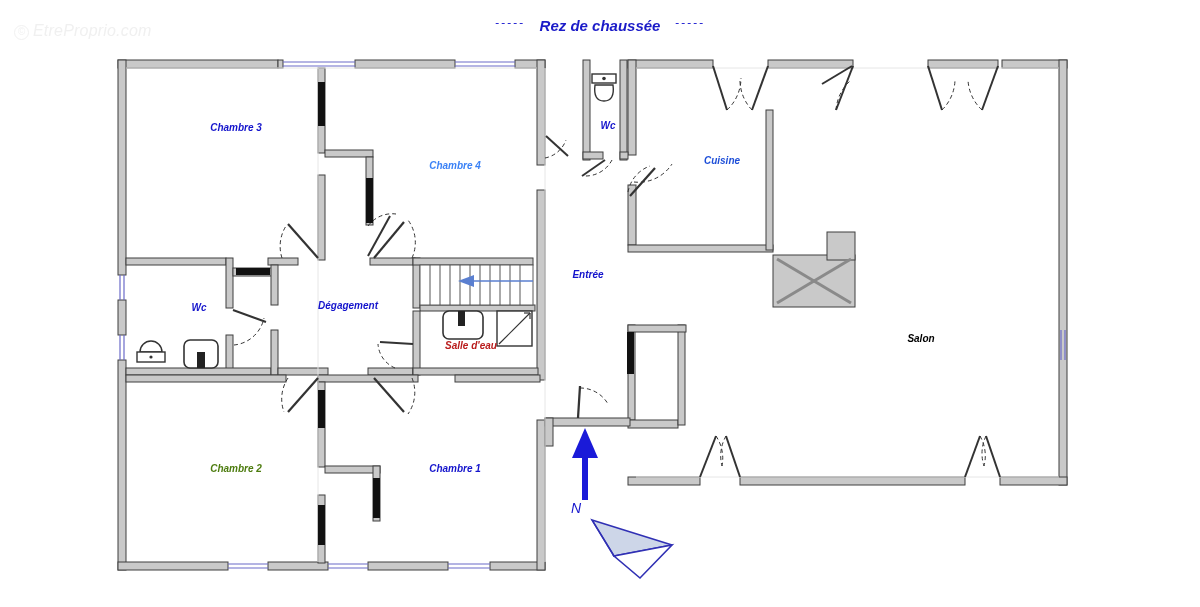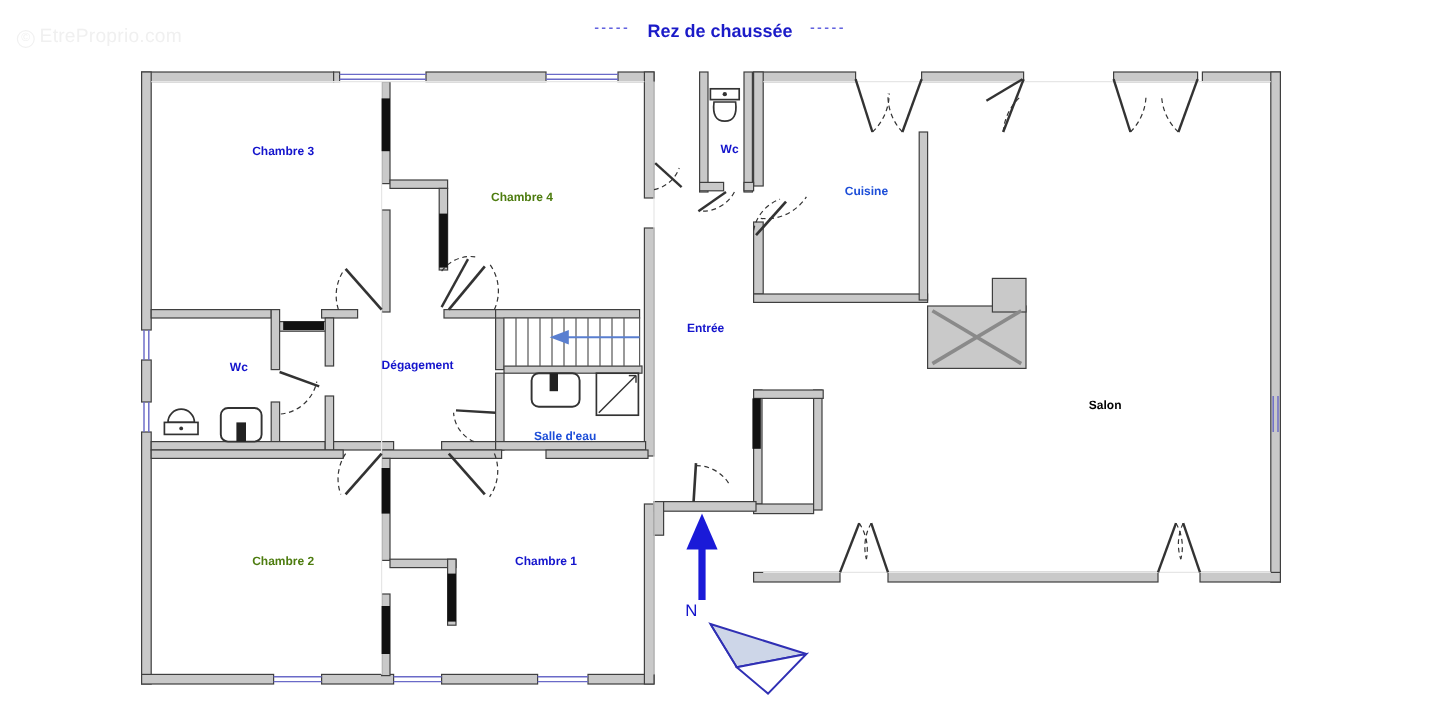--- a/index.html
+++ b/index.html
@@ -7,20 +7,21 @@
     padding: 0;
     background: #ffffff;
     font-family: "Liberation Sans", sans-serif;
   }
   #stage {
     position: relative;
     width: 1200px;
     height: 607px;
     background: #ffffff;
     overflow: hidden;
+    font-style: italic;
   }
   #plan-svg {
     position: absolute;
     left: 0;
     top: 0;
     width: 1200px;
     height: 607px;
   }
   .watermark {
     position: absolute;
@@ -364,27 +365,27 @@
       <g>
         <polygon points="592,520 672,545 614,556" fill="#cdd6e8" stroke="#3030b4" stroke-width="1.6"></polygon>
         <polygon points="614,556 672,545 640,578" fill="#ffffff" stroke="#3030b4" stroke-width="1.6"></polygon>
         <line x1="592" y1="520" x2="614" y2="556" stroke="#3030b4" stroke-width="1.4"></line>
       </g>
     </g>
   </svg>
 
   <div id="labels">
       <div class="room-label" style="left: 236px; top: 127px; color: rgb(20, 20, 204);">Chambre 3</div>
-      <div class="room-label" style="left: 435px; top: 165px; color: #4d7c0f;">Chambre 4</div>
+      <div class="room-label" style="left: 455px; top: 165px; color: #3b82f6;">Chambre 4</div>
       <div class="room-label" style="left: 608px; top: 125px; color: rgb(20, 20, 204);">Wc</div>
       <div class="room-label" style="left: 722px; top: 160px; color: #1d4ed8;">Cuisine</div>
       <div class="room-label" style="left: 340px; top: 305px; color: rgb(20, 20, 204); padding-left: 16px;">Dégagement</div>
       <div class="room-label" style="left: 199px; top: 307px; color: rgb(20, 20, 204);">Wc</div>
       <div class="room-label" style="left: 588px; top: 274px; color: rgb(20, 20, 204);">Entrée</div>
-      <div class="room-label" style="left: 471px; top: 364px; color: #1d4ed8;">Salle d'eau</div>
+      <div class="room-label" style="left: 471px; top: 345px; color: #b91c1c;">Salle d'eau</div>
       <div class="room-label" style="left: 921px; top: 338px; color: #000000;">Salon</div>
       <div class="room-label" style="left: 236px; top: 468px; color: #4d7c0f;">Chambre 2</div>
       <div class="room-label" style="left: 455px; top: 468px; color: rgb(20, 20, 204);">Chambre 1</div>
     </div>
 
   <div class="compass-n" style="left:576px; top:508px;">N</div>
 
 </div>
 
 </body></html>

